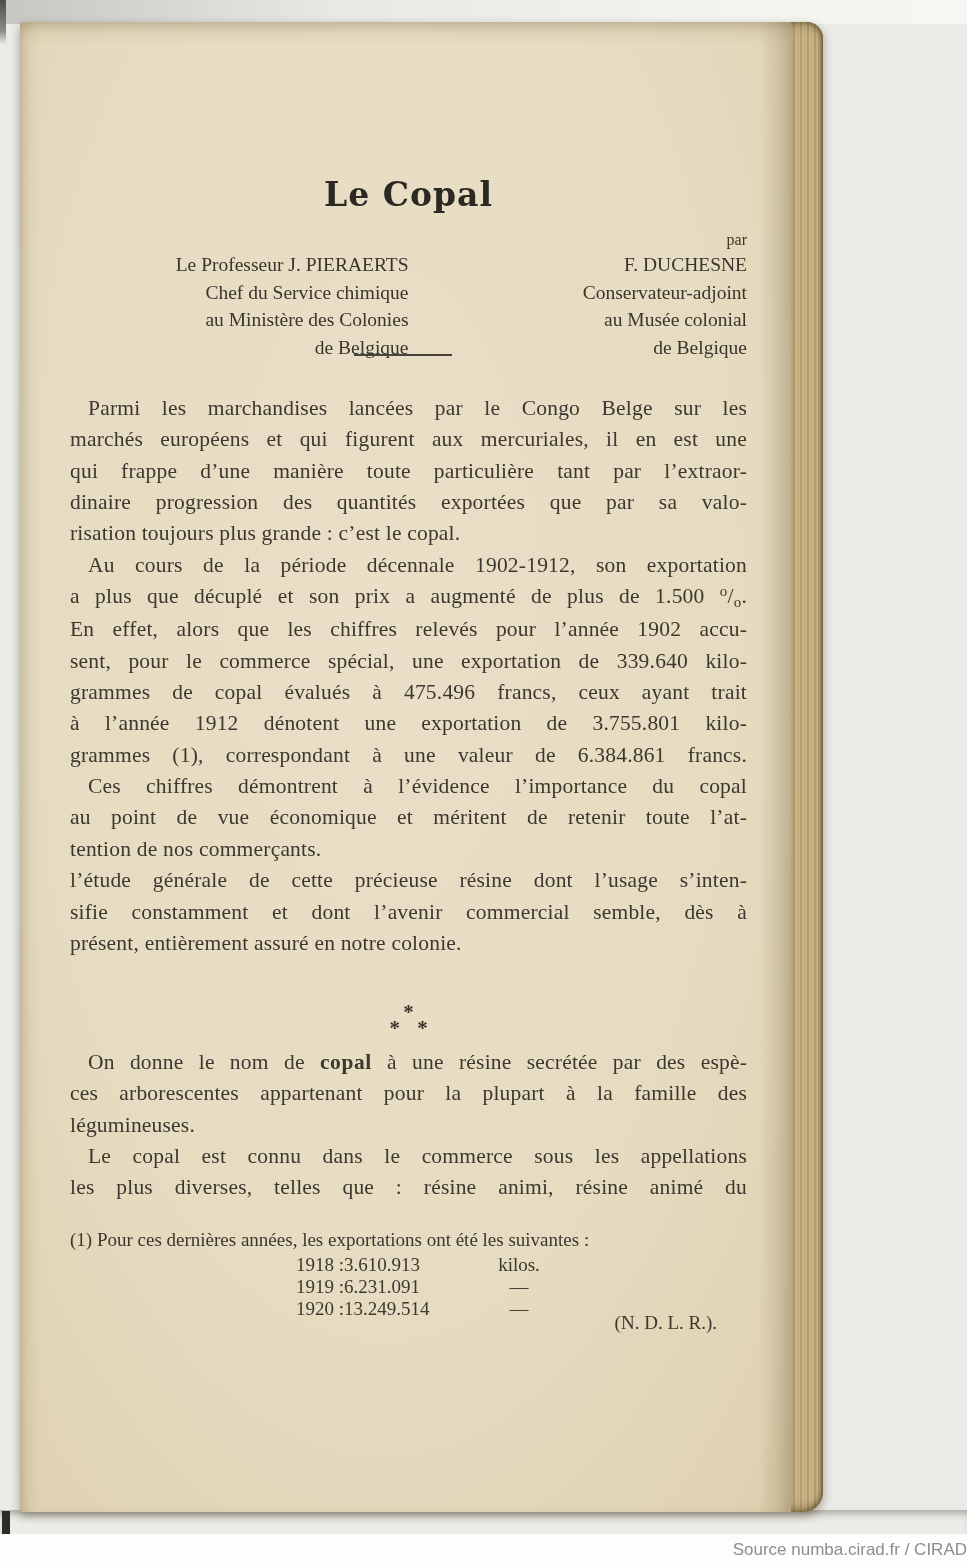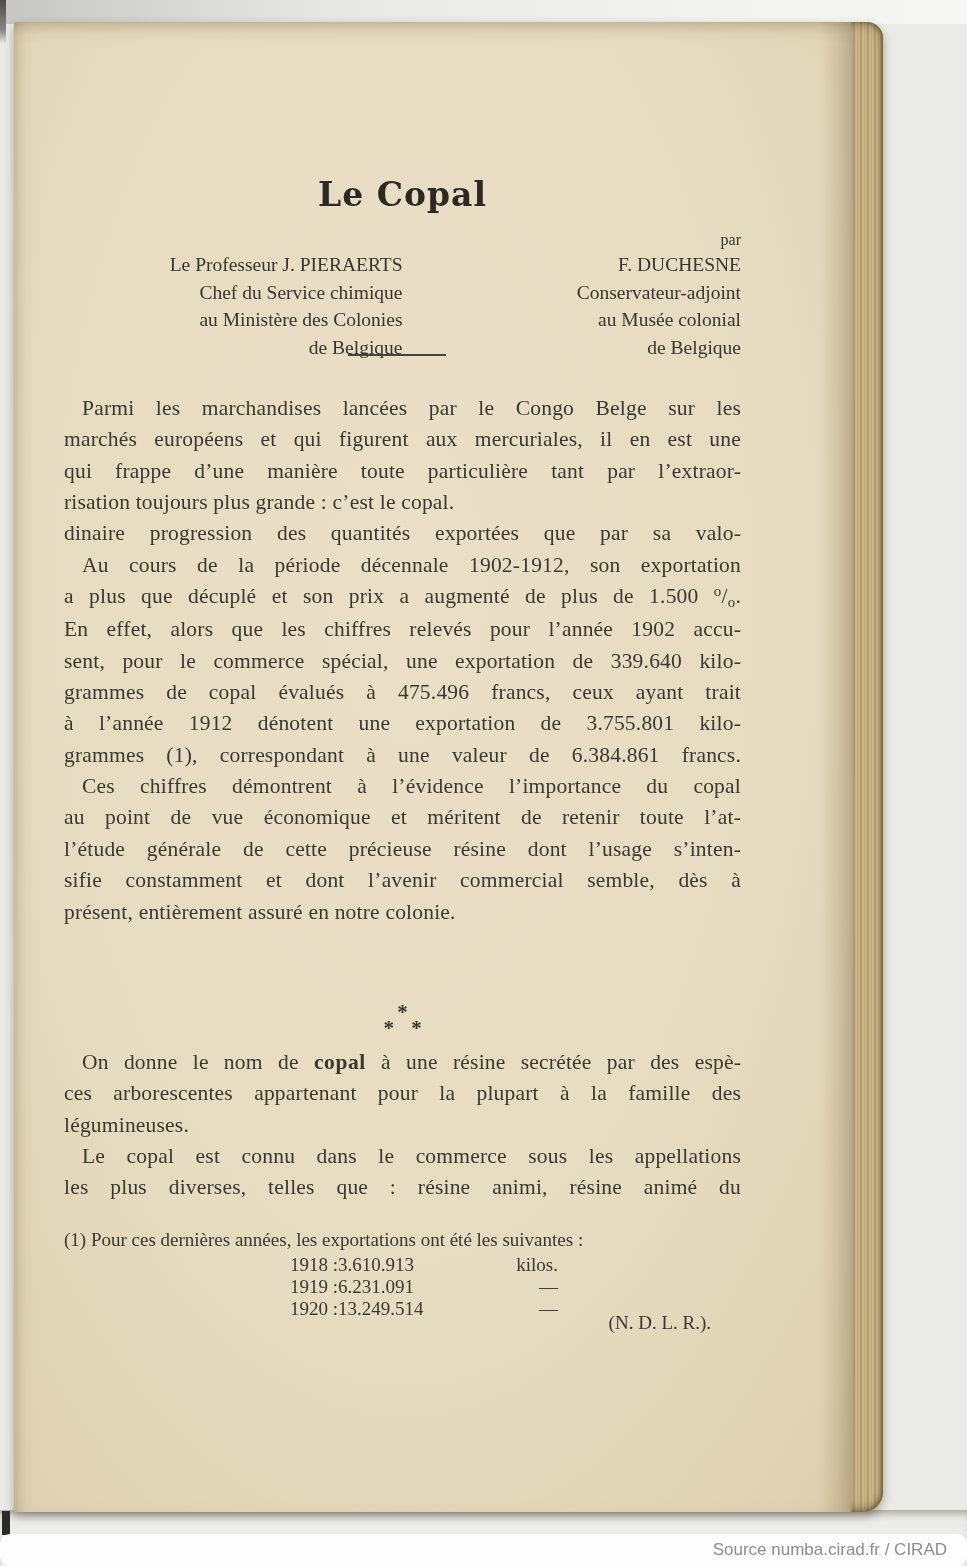--- a/index.html
+++ b/index.html
@@ -6,21 +6,21 @@
   .stage{position:relative;width:967px;height:1566px;overflow:hidden;background:#eaebe7;
          font-family:"Liberation Serif","DejaVu Serif",serif;}
   .bg-top{position:absolute;left:0;top:0;width:967px;height:24px;
           background:linear-gradient(90deg,#c6c6c2,#e8e8e5 35%,#f3f3f0 75%,#f6f6f3);}
   .bg-bottom{position:absolute;left:0;top:1510px;width:967px;height:56px;background:#ecede9;
           box-shadow:inset 0 8px 9px -5px rgba(40,35,20,.38);}
   .artifact-tl{position:absolute;left:0;top:0;width:6px;height:44px;
           background:linear-gradient(180deg,#4d4c49,#8b8a86 70%,transparent);}
   .artifact-bl{position:absolute;left:2px;top:1511px;width:8px;height:24px;background:#2c2b28;}
   
-  .paper{position:absolute;left:14px;top:22px;width:869px;height:1490px;
+  .paper{position:absolute;left:20px;top:22px;width:803px;height:1490px;
          background:radial-gradient(ellipse at 45% 38%,#eadfc7 0%,#e6dcc1 55%,#e0d3b4 88%,#d9caa7 100%);
          border-radius:3px 16px 20px 3px;
          box-shadow:0 4px 10px rgba(55,45,25,.4),
                     inset 0 14px 20px -14px rgba(90,70,35,.45),
                     inset 14px 0 22px -16px rgba(90,70,35,.4);}
   .fore-edge{position:absolute;right:0;top:0;width:32px;height:1490px;border-radius:0 16px 20px 0;
          background:repeating-linear-gradient(90deg,#cdb98c 0px,#c2ad7e 2px,#a8905f 3px,#d3c197 5px,#b7a171 7px);
          box-shadow:inset -3px 0 4px rgba(70,55,25,.5), inset 0 -10px 12px -8px rgba(70,55,25,.55), inset 0 10px 12px -8px rgba(70,55,25,.45);}
   .crease{position:absolute;right:30px;top:0;width:34px;height:1490px;
          background:linear-gradient(90deg,rgba(0,0,0,0) 0%,rgba(110,88,48,.16) 55%,rgba(86,66,34,.30) 100%);}
@@ -45,26 +45,26 @@
   .sup{display:inline-block;font-size:15px;transform:translateY(-7px);}
   .sub{display:inline-block;font-size:15px;transform:translateY(4px);}
   .separator{position:absolute;left:50px;top:982px;width:677px;text-align:center;
         font-size:21px;line-height:16px;font-weight:bold;color:#3a362e;}
   .sep2{word-spacing:12px;}
   
   .fn-intro{position:absolute;left:50px;top:1205px;width:677px;font-size:19px;line-height:26px;color:#3c382f;}
   .fn-rows{position:absolute;left:50px;top:1232px;width:677px;font-size:19px;line-height:21.8px;color:#3c382f;}
   .fn-year{display:inline-block;width:274px;text-align:right;}
   .fn-val{display:inline-block;width:118px;text-align:left;}
-  .fn-unit{display:inline-block;width:90px;margin-left:12px;text-align:right;}
+  .fn-unit{display:inline-block;width:90px;margin-left:12px;text-align:center;}
   .fn-sig{position:absolute;left:50px;top:1290px;width:647px;text-align:right;font-size:19px;color:#3c382f;}
   
   .source-bar{position:absolute;left:0;top:1534px;width:967px;height:32px;background:#fdfdfd;
-        display:flex;align-items:center;justify-content:flex-end;padding-right:20px;box-sizing:border-box;
-        font-family:"Liberation Sans","DejaVu Sans",sans-serif;font-size:17px;color:#8d8d8d;border-radius:10px;}
+        display:flex;align-items:center;justify-content:flex-end;padding-right:0;box-sizing:border-box;
+        font-family:"Liberation Sans","DejaVu Sans",sans-serif;font-size:17px;color:#8d8d8d;}
 </style>
 </head>
 <body>
 
 <div class="stage">
   <div class="bg-top"></div>
   <div class="bg-bottom"></div>
   <div class="artifact-tl"></div>
   <div class="artifact-bl"></div>
 
@@ -90,35 +90,36 @@
       </div>
     </div>
 
     <div class="rule"></div>
 
     <div class="body body1">
       <div>
         <div class="ln ind">Parmi les marchandises lancées par le Congo Belge sur les</div>
         <div class="ln">marchés européens et qui figurent aux mercuriales, il en est une</div>
         <div class="ln">qui frappe d’une manière toute particulière tant par l’extraor-</div>
+        <div class="ln">dinaire progression des quantités exportées que par sa valo-</div>
         <div class="ln last">risation toujours plus grande : c’est le copal.</div>
-        <div class="ln">dinaire progression des quantités exportées que par sa valo-</div>
       </div>
       <div>
         <div class="ln ind">Au cours de la période décennale 1902-1912, son exportation</div>
         <div class="ln"><span>a plus que décuplé et son prix a augmenté de plus de 1.500 </span><span class="sup">o</span><span>/</span><span class="sub">o</span><span>.</span></div>
         <div class="ln">En effet, alors que les chiffres relevés pour l’année 1902 accu-</div>
         <div class="ln">sent, pour le commerce spécial, une exportation de 339.640 kilo-</div>
         <div class="ln">grammes de copal évalués à 475.496 francs, ceux ayant trait</div>
         <div class="ln">à l’année 1912 dénotent une exportation de 3.755.801 kilo-</div>
         <div class="ln">grammes (1), correspondant à une valeur de 6.384.861 francs.</div>
       </div>
       <div>
         <div class="ln ind">Ces chiffres démontrent à l’évidence l’importance du copal</div>
         <div class="ln">au point de vue économique et méritent de retenir toute l’at-</div>
+        <div class="ln last">tention de nos commerçants.</div>
       </div>
       <div>
         <div class="ln">l’étude générale de cette précieuse résine dont l’usage s’inten-</div>
         <div class="ln">sifie constamment et dont l’avenir commercial semble, dès à</div>
         <div class="ln last">présent, entièrement assuré en notre colonie.</div>
       </div>
     </div>
 
     <div class="separator">
       <div>*</div>

